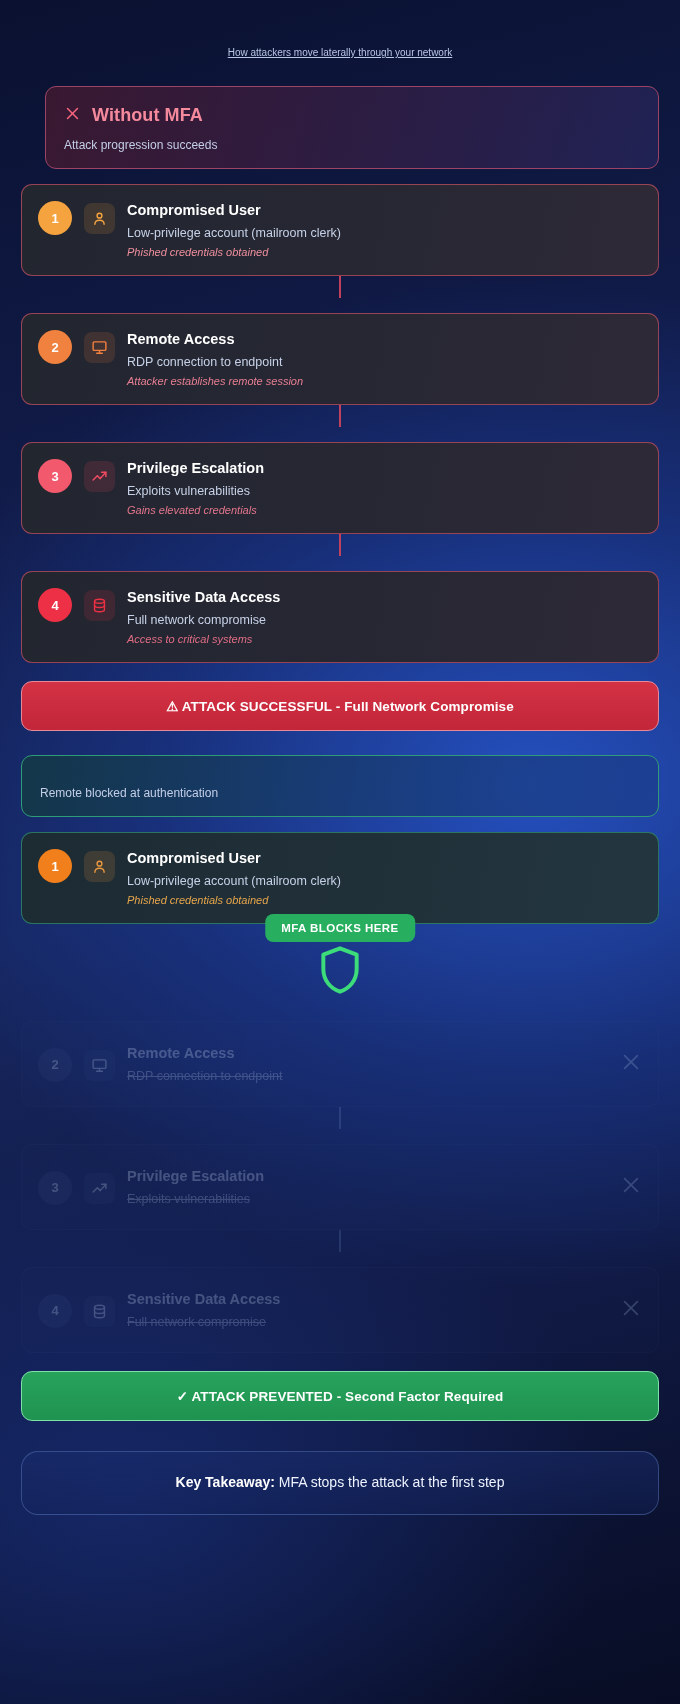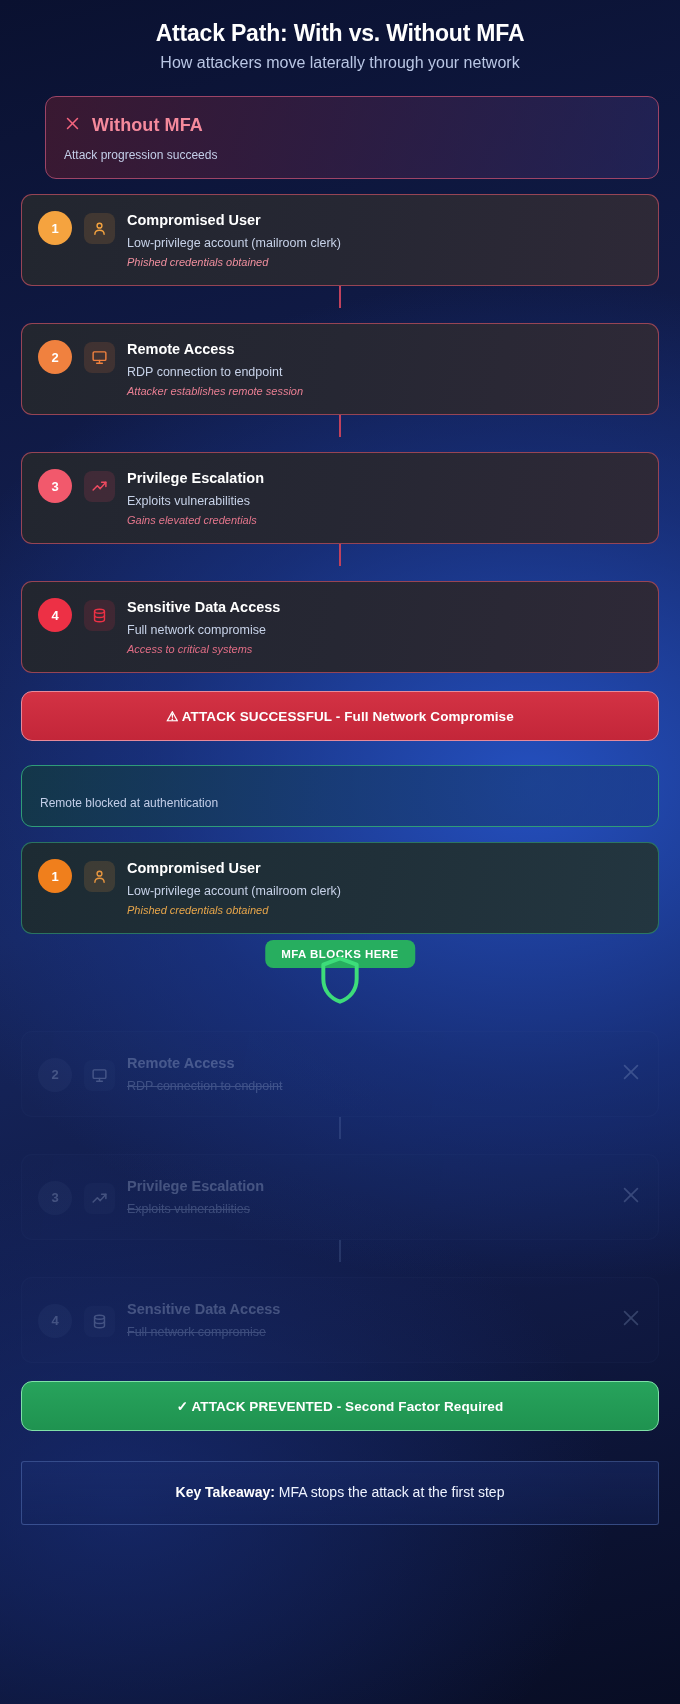--- a/index.html
+++ b/index.html
@@ -25,24 +25,25 @@
   
   .header { padding: 18px 30px 0; text-align: center; }
   .title {
     font-size: 23px;
     font-weight: bold;
     color: #ffffff;
     letter-spacing: -0.2px;
     line-height: 30px;
   }
   .subtitle {
-    margin-top: 6px;
-    font-size: 16px;
+    margin-top: 26px;
+    font-size: 10px;
     color: #b9c6e4;
     line-height: 18px;
+    text-decoration: underline;
   }
 
   
   .wrap { padding: 0 21px; }
 
   
   .section-head {
     border-radius: 11px;
     padding: 18px 18px 16px;
     margin-top: 24px;
@@ -160,21 +161,21 @@
 
   
   .mfa-marker {
     position: relative;
     height: 92px;
     margin-top: -10px;
   }
   .mfa-badge {
     position: absolute;
     left: 50%;
-    top: 16px;
+    top: 0;
     transform: translateX(-50%);
     background: #27ae5f;
     color: #ffffff;
     font-size: 11.5px;
     font-weight: bold;
     letter-spacing: 0.45px;
     padding: 8px 16px;
     border-radius: 8px;
     white-space: nowrap;
   }
@@ -208,21 +209,21 @@
     position: absolute;
     right: 16px;
     top: 50%;
     transform: translateY(-50%);
   }
 
   
   .takeaway {
     margin-top: 30px;
     border: 1px solid rgba(120,155,225,0.34);
-    border-radius: 3px;
+    border-radius: 17px;
     background: linear-gradient(180deg, rgba(26,45,110,0.52) 0%, rgba(20,36,92,0.42) 100%);
     padding: 20px 10px 22px;
     text-align: center;
   }
   .takeaway-main {
     font-size: 14px;
     color: #eef3ff;
     line-height: 20px;
   }
   .takeaway-main b { font-weight: bold; color: #ffffff; }
@@ -232,21 +233,20 @@
     color: #b9c7e8;
     line-height: 16px;
   }
 </style>
 </head>
 <body>
 
 <div class="page">
 
   <div class="header">
-    <div class="title">Attack Path: With vs. Without MFA</div>
     <div class="subtitle">How attackers move laterally through your network</div>
   </div>
 
   <div class="wrap">
 
     <div class="section-head bad">
       <div class="sec-title-row">
         <span class="sec-icon">
           <svg width="17" height="17" viewBox="0 0 24 24" fill="none" stroke="#f4647e" stroke-width="2.2" stroke-linecap="round">
             <line x1="5" y1="5" x2="19" y2="19"></line>

